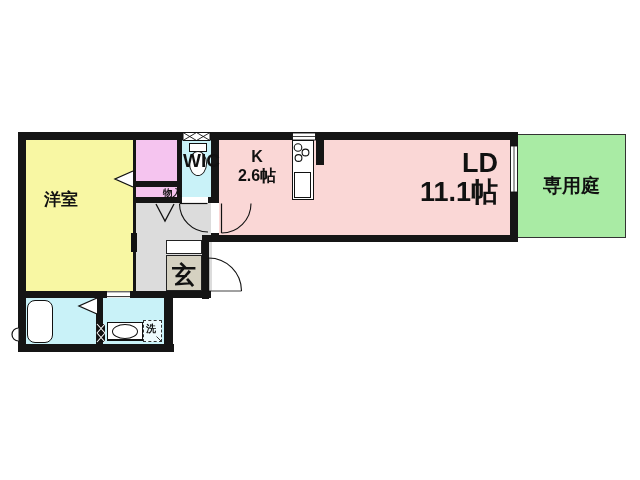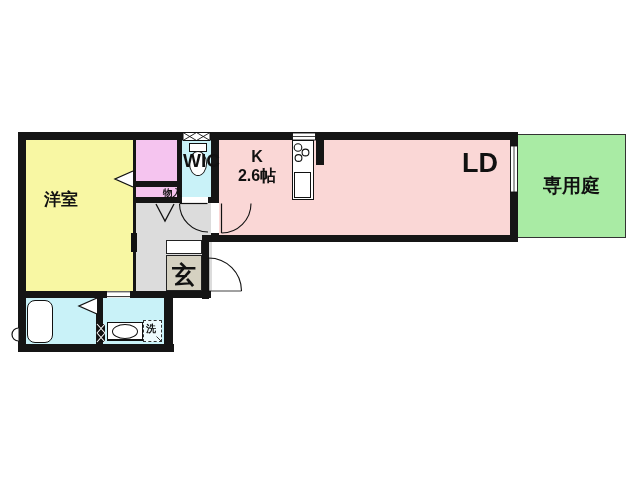--- a/index.html
+++ b/index.html
@@ -107,18 +107,19 @@
     <div>洋室</div>
   </div>
   <div class="label" style="left:136px;top:150px;width:19px;font-size:19px;margin-left:47px;">WIC</div>
   <div class="label" style="left:152px;top:187px;width:41px;font-size:9.5px;">物入</div>
   <div class="label" style="left:219px;top:147px;width:76px;font-size:16px;line-height:19px;">
     <div>K</div>
     <div>2.6帖</div>
   </div>
   <div class="label" style="left:358px;top:149px;width:140px;font-size:27px;line-height:29px;text-align:right;">
     <div>LD</div>
+    <div>11.1帖</div>
   </div>
   <div class="label" style="left:517px;top:173px;width:109px;font-size:19px;font-family:Liberation Serif, serif;">専用庭</div>
   <div class="label" style="left:166px;top:259px;width:36px;font-size:24px;">玄</div>
   <div class="label" style="left:142px;top:322px;width:18px;font-size:10px;font-weight:600;">洗</div>
 
 </div>
 
 </body></html>

